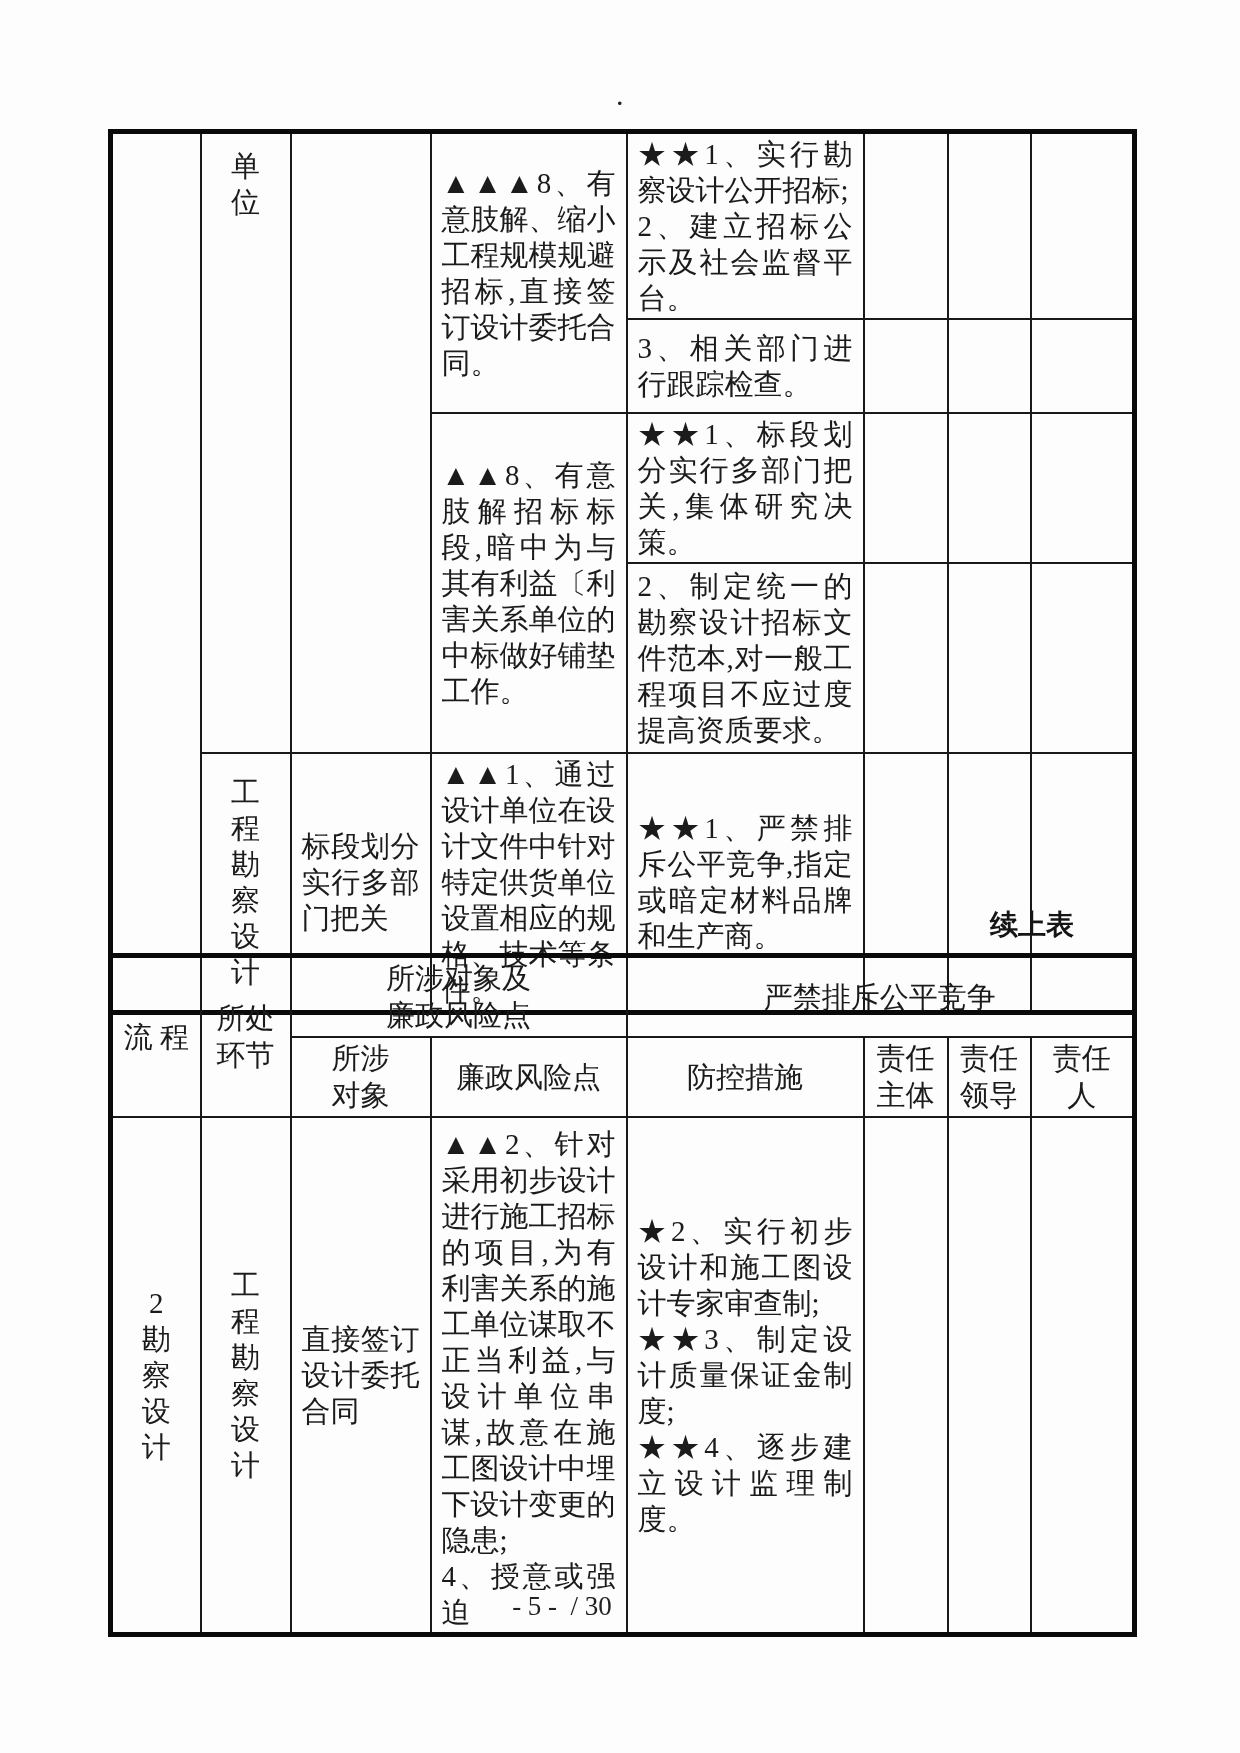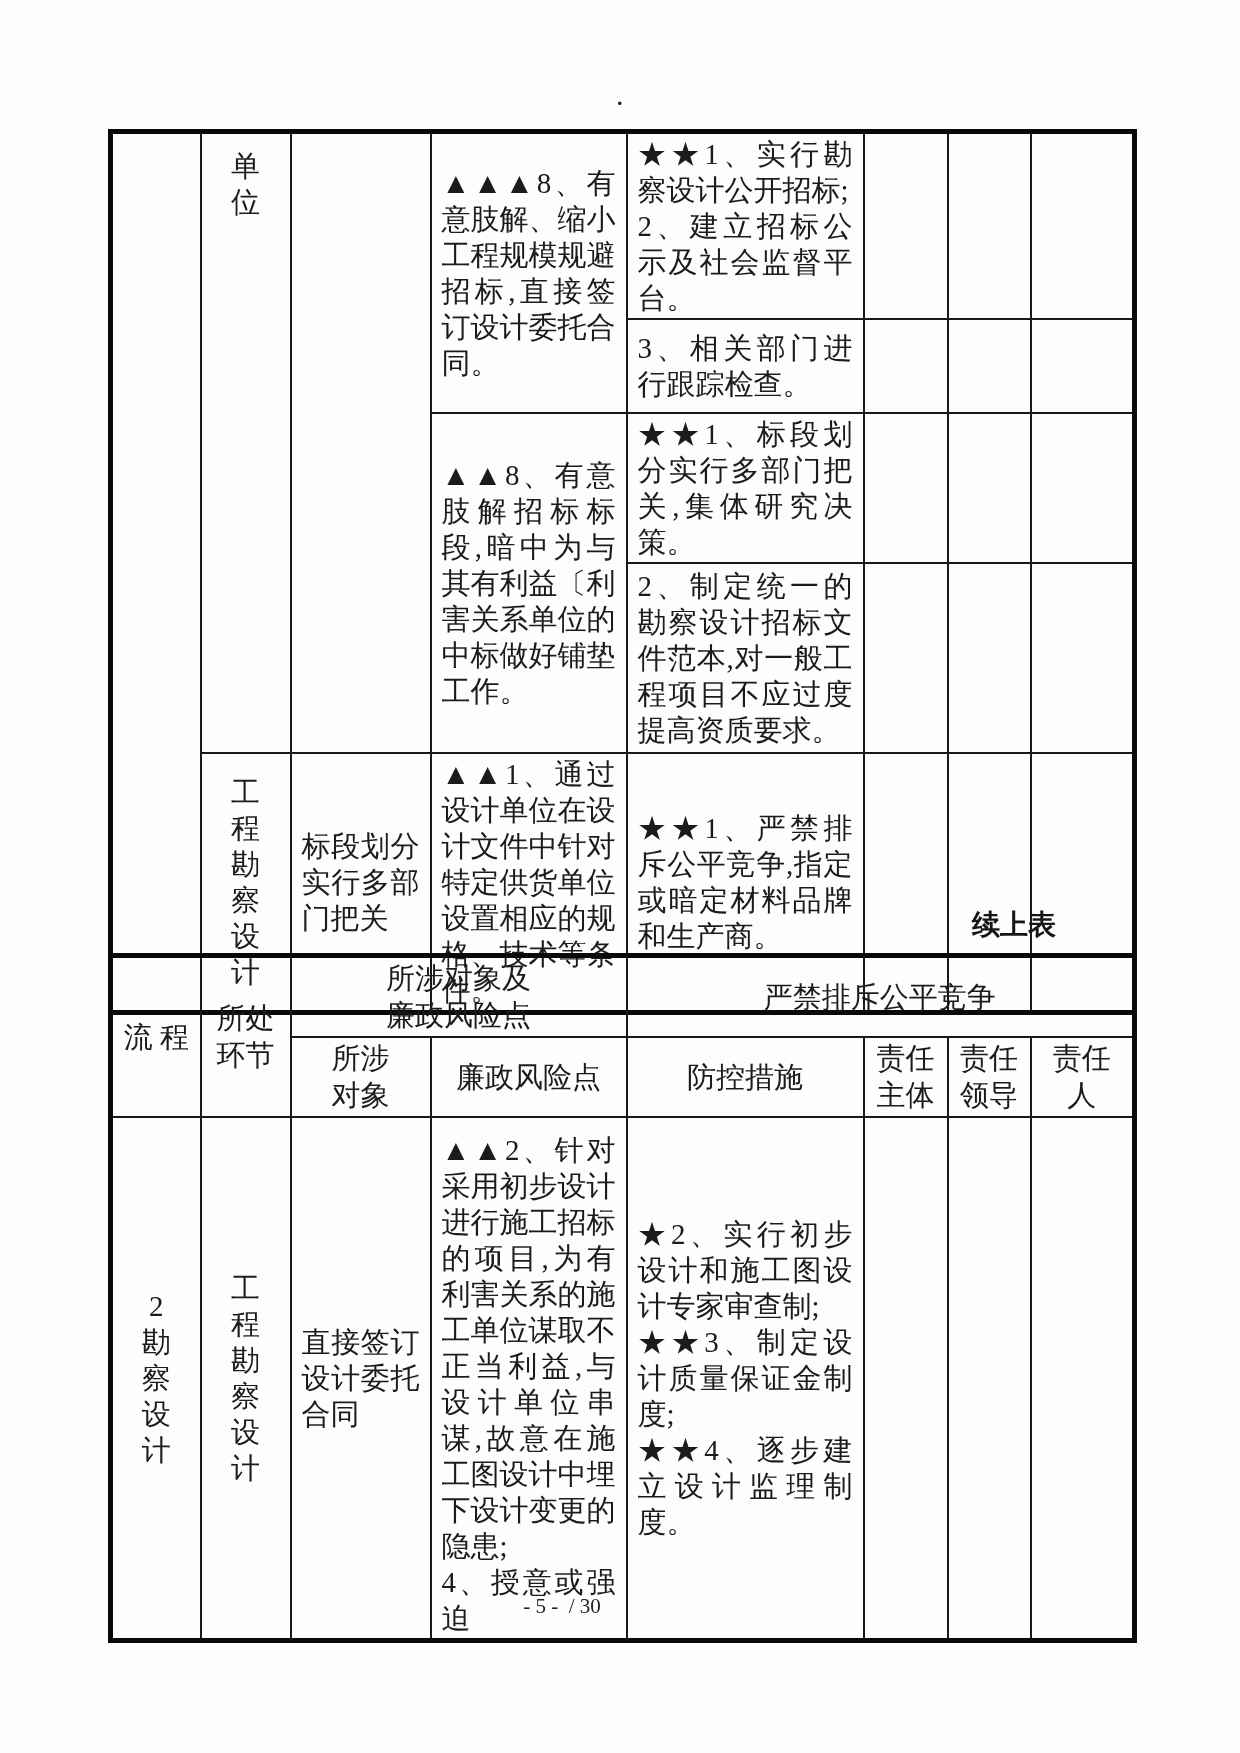--- a/index.html
+++ b/index.html
@@ -25,33 +25,33 @@
     text-align:justify;
     text-justify:inter-ideograph;
     overflow:hidden;
     word-break:break-all;
   }
   td .para{margin:0;}
   .vtext{
     text-align:center;white-space:pre-line;padding:2px 0;
   }
   .vtop{vertical-align:top;padding-top:14px;}
-  .topcell{vertical-align:top;padding-top:14px;}
+  .topcell{vertical-align:top;padding-top:8px;}
   .hd{
     text-align:center;vertical-align:middle;white-space:pre-line;
     line-height:37px;
   }
   .cont-label{
     position:absolute;left:972px;top:909px;width:120px;
     font-family:"Liberation Sans","DejaVu Sans",sans-serif;
-    font-weight:bold;font-size:28px;line-height:32px;color:#151515;
+    font-weight:bold;font-size:28px;line-height:32px;color:#151515;text-align:center;
   }
   .footer{
     position:absolute;left:0;top:1591px;width:1124px;
-    text-align:center;font-size:21px;line-height:30px;color:#222;
+    text-align:center;font-size:27px;line-height:30px;color:#222;
     white-space:pre;
   }
 </style>
 </head>
 <body>
 
 <div class="page">
 
   <span class="stray-dot">.</span>
 

